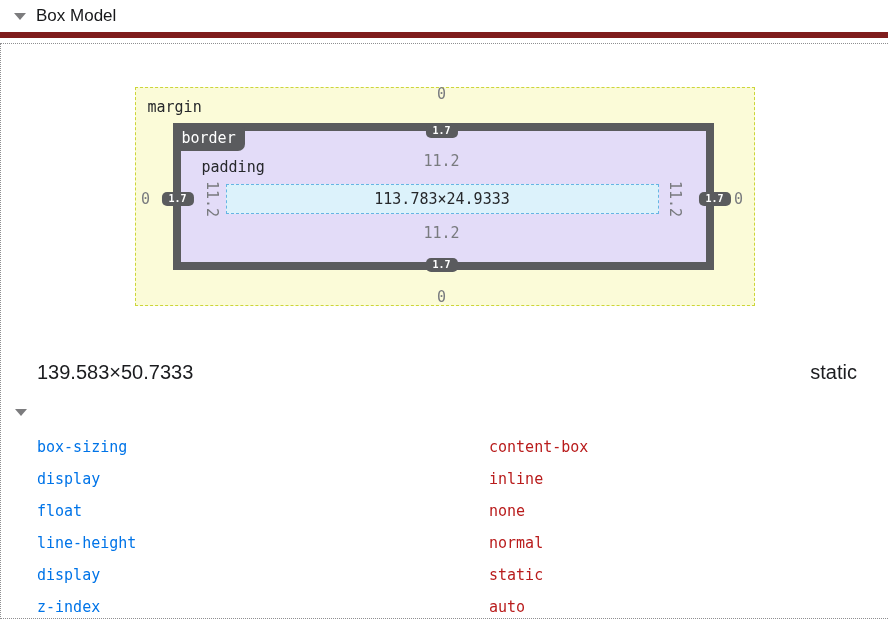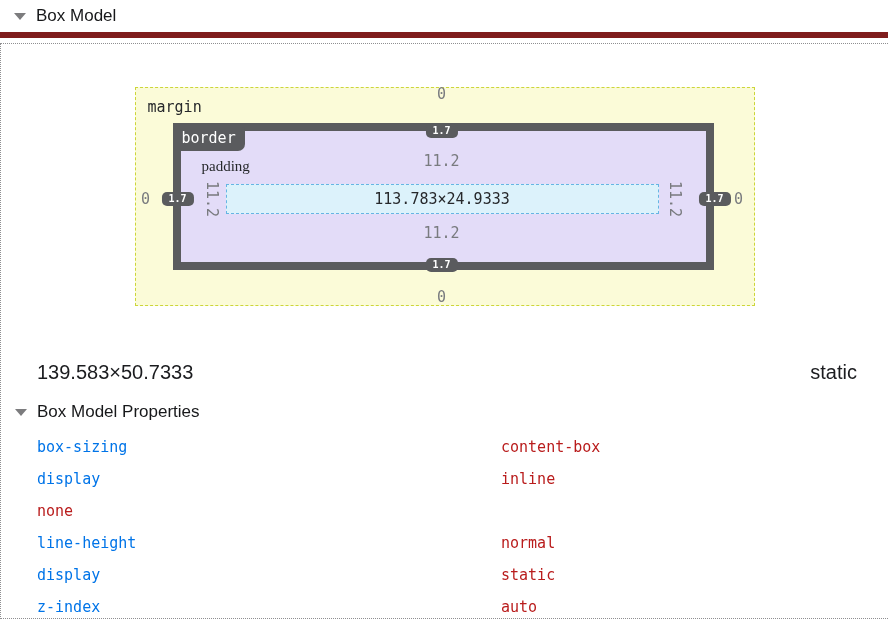--- a/index.html
+++ b/index.html
@@ -37,21 +37,21 @@
     position:relative;
     width:620px; height:219px;
     margin:43px auto 0;
     background:#fbfbd8;
     border:1px dashed #ccd63a;
     font-family:"DejaVu Sans Mono","Liberation Mono",monospace;
     font-size:15px;
   }
   .region-label { position:absolute; color:#26282b; }
   .margin-label { left:12px; top:10px; }
-  .padding-label { left:66px; top:70px;font-family:Liberation Serif, serif; }
+  .padding-label { left:66px; top:70px; }
   .border-label {
     left:37px; top:39px;
     background:#5a5b5e; color:#fff;
     padding:2px 9px 4px;
     border-radius:0 3px 7px 0;
     z-index:3;
   }
   .border-box {
     position:absolute; left:37px; top:35px;
     width:541px; height:147px;
@@ -92,21 +92,20 @@
   }
   .props-header .twisty {
     border-left-width:6px; border-right-width:6px; border-top-width:7px;
   }
   .props-list { margin-top:8px; }
   .prop-row {
     display:flex; align-items:center;
     height:32px; padding-left:36px;
     font-family:"DejaVu Sans Mono","Liberation Mono",monospace;
     font-size:15px;
-    gap:12px;
   }
   .prop-name { width:452px; flex:none; color:#0074e8; }
   .prop-value { color:#b91c1c;text-align:center; }
 </style>
 </head>
 <body>
 
 <div class="app">
 
   <div class="section-header">
@@ -144,33 +143,33 @@
       <span class="val" style="left:306px; top:209px;">0</span>
     </div>
 
     <div class="summary">
       <span>139.583×50.7333</span>
       <span>static</span>
     </div>
 
     <div class="props-header">
       <span class="twisty"></span>
-      <span class="section-title">Box Model Properties</span>
     </div>
 
     <div class="props-list">
       <div class="prop-row">
         <span class="prop-name">box-sizing</span>
         <span class="prop-value">content-box</span>
       </div>
       <div class="prop-row">
         <span class="prop-name">display</span>
         <span class="prop-value">inline</span>
       </div>
       <div class="prop-row">
+        <span class="prop-name">float</span>
         <span class="prop-value">none</span>
       </div>
       <div class="prop-row">
         <span class="prop-name">line-height</span>
         <span class="prop-value">normal</span>
       </div>
       <div class="prop-row">
         <span class="prop-name">display</span>
         <span class="prop-value">static</span>
       </div>

